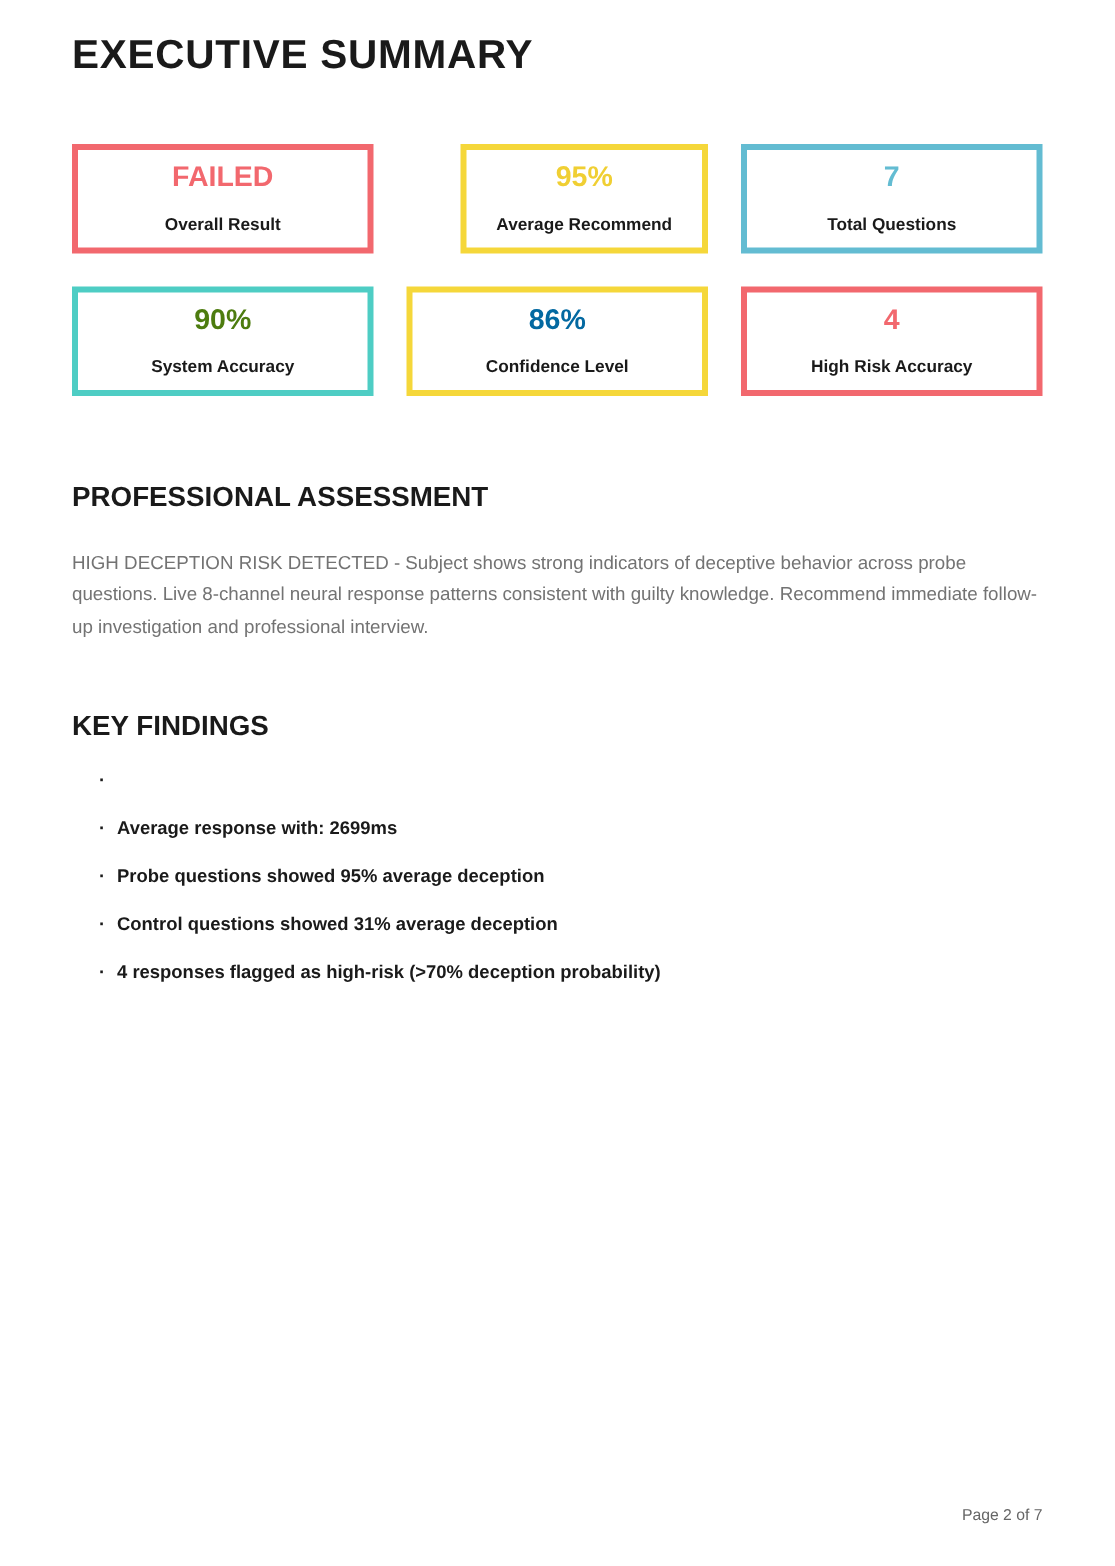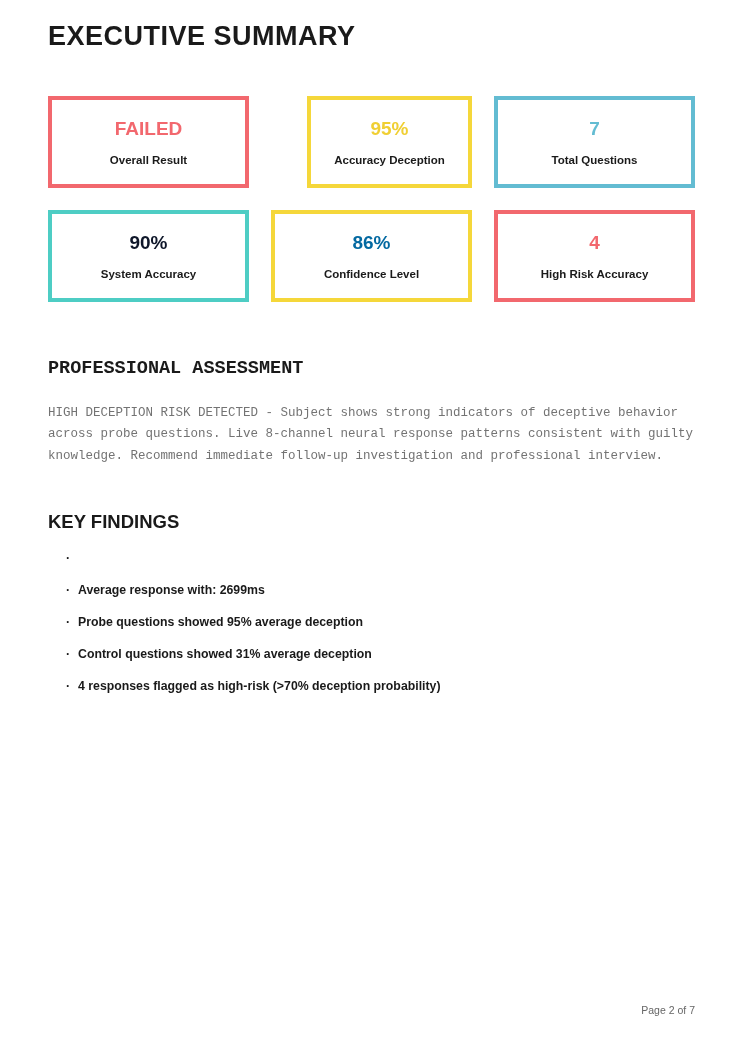--- a/index.html
+++ b/index.html
@@ -33,21 +33,21 @@
   }
   .cards-grid {
     margin-top: 44px;
     display: grid;
     grid-template-columns: repeat(3, 1fr);
     grid-gap: 22px 22px;
   }
   .stat-card {
     border: 4px solid #cccccc;
     box-sizing: border-box;
-    height: 92px;
+    height: 73px;
     display: flex;
     flex-direction: column;
     align-items: center;
     justify-content: center;
     background: #ffffff;
   }
   .stat-value {
     font-size: 19px;
     font-weight: bold;
     line-height: 1.1;
@@ -61,21 +61,20 @@
   }
   .section-heading {
     font-size: 18.5px;
     font-weight: bold;
     color: #1a1a1a;
     margin: 0;
     line-height: 1.2;
   }
   .assessment-section {
     margin-top: 56px;
-    font-family: Liberation Mono, monospace;
   }
   .assessment-text {
     margin-top: 22px;
     font-size: 12.5px;
     line-height: 1.72;
     color: #737373;
     max-width: 648px;
   }
   .findings-section {
     margin-top: 44px;
@@ -118,30 +117,30 @@
 
   <div class="cards-grid">
 
     <div class="stat-card" style="border-color: rgb(242, 104, 110);">
       <div class="stat-value" style="color: rgb(242, 104, 110);">FAILED</div>
       <div class="stat-label">Overall Result</div>
     </div>
 
     <div class="stat-card" style="border-color: rgb(245, 215, 58); margin-left: 36px;">
       <div class="stat-value" style="color: rgb(240, 207, 51);">95%</div>
-      <div class="stat-label">Accuracy Deception</div>
+      <div class="stat-label">Average Recommend</div>
     </div>
 
     <div class="stat-card" style="border-color: rgb(99, 188, 210);">
       <div class="stat-value" style="color: rgb(99, 188, 210);">7</div>
       <div class="stat-label">Total Questions</div>
     </div>
 
     <div class="stat-card" style="border-color: rgb(78, 205, 196);">
-      <div class="stat-value" style="color: #0f172a;">90%</div>
+      <div class="stat-value" style="color: #4d7c0f;">90%</div>
       <div class="stat-label">System Accuracy</div>
     </div>
 
     <div class="stat-card" style="border-color: rgb(245, 215, 58);">
       <div class="stat-value" style="color: #0369a1;">86%</div>
       <div class="stat-label">Confidence Level</div>
     </div>
 
     <div class="stat-card" style="border-color: rgb(242, 104, 110);">
       <div class="stat-value" style="color: rgb(242, 104, 110);">4</div>

